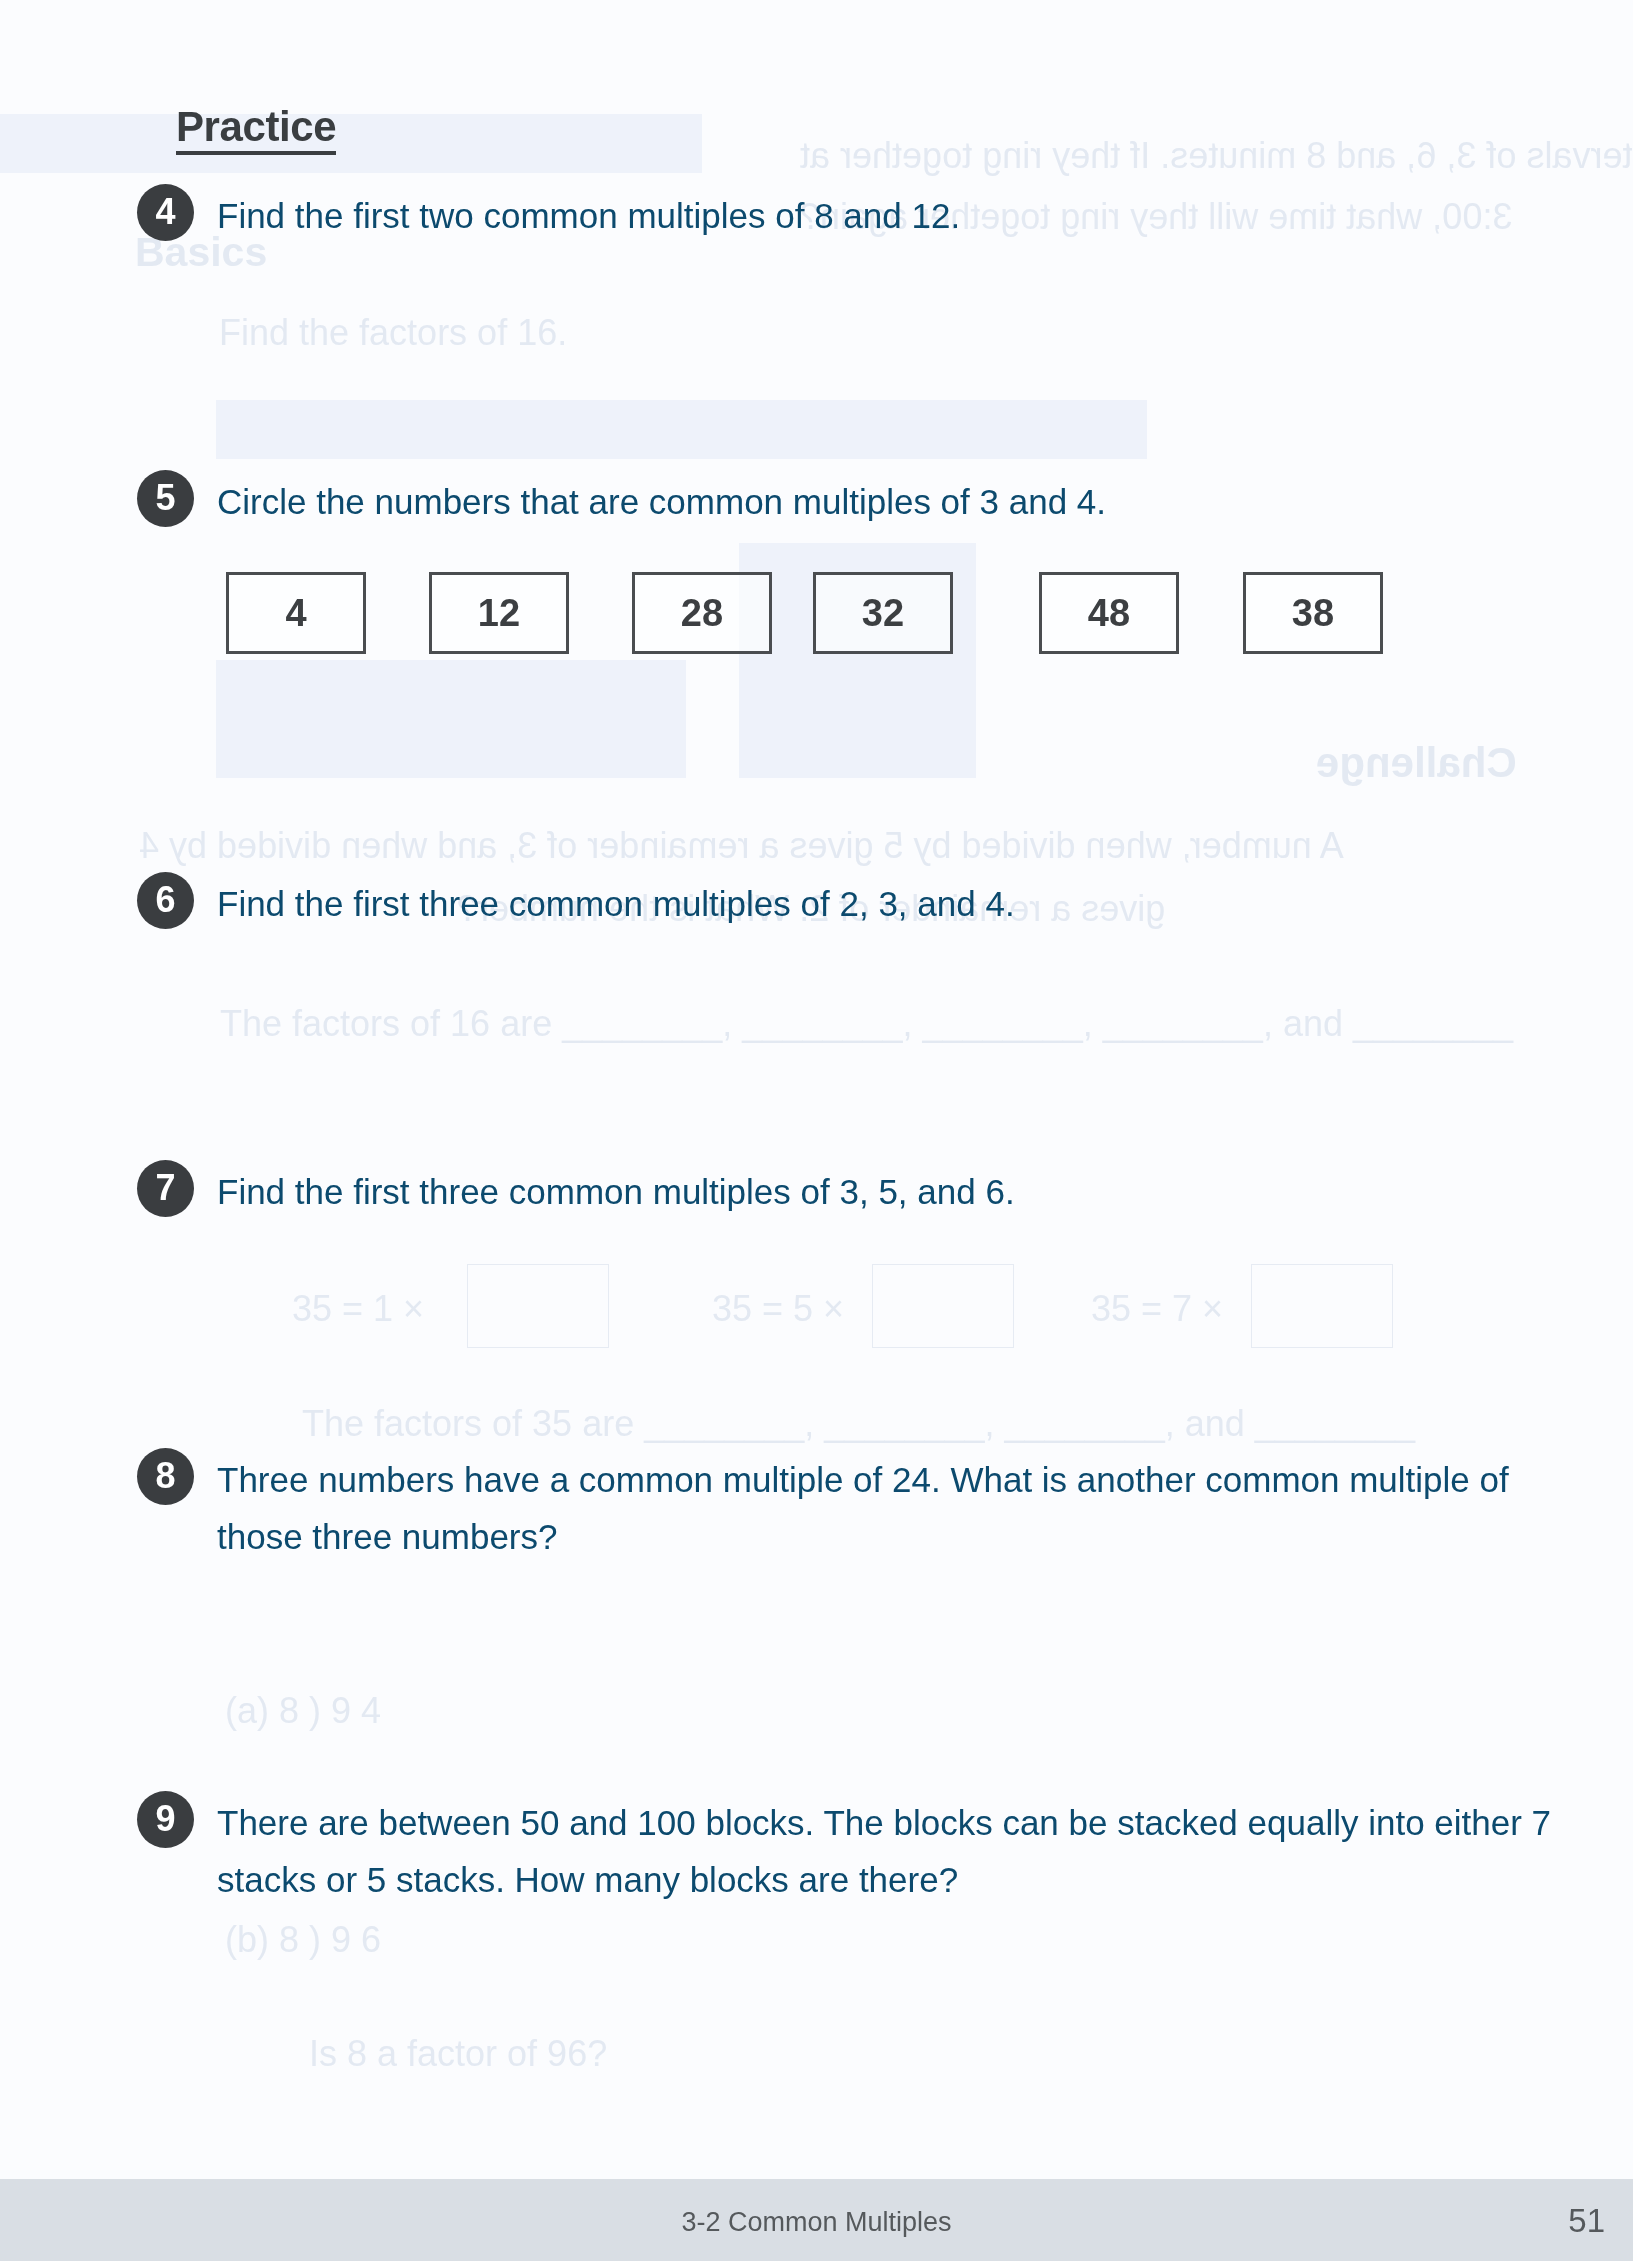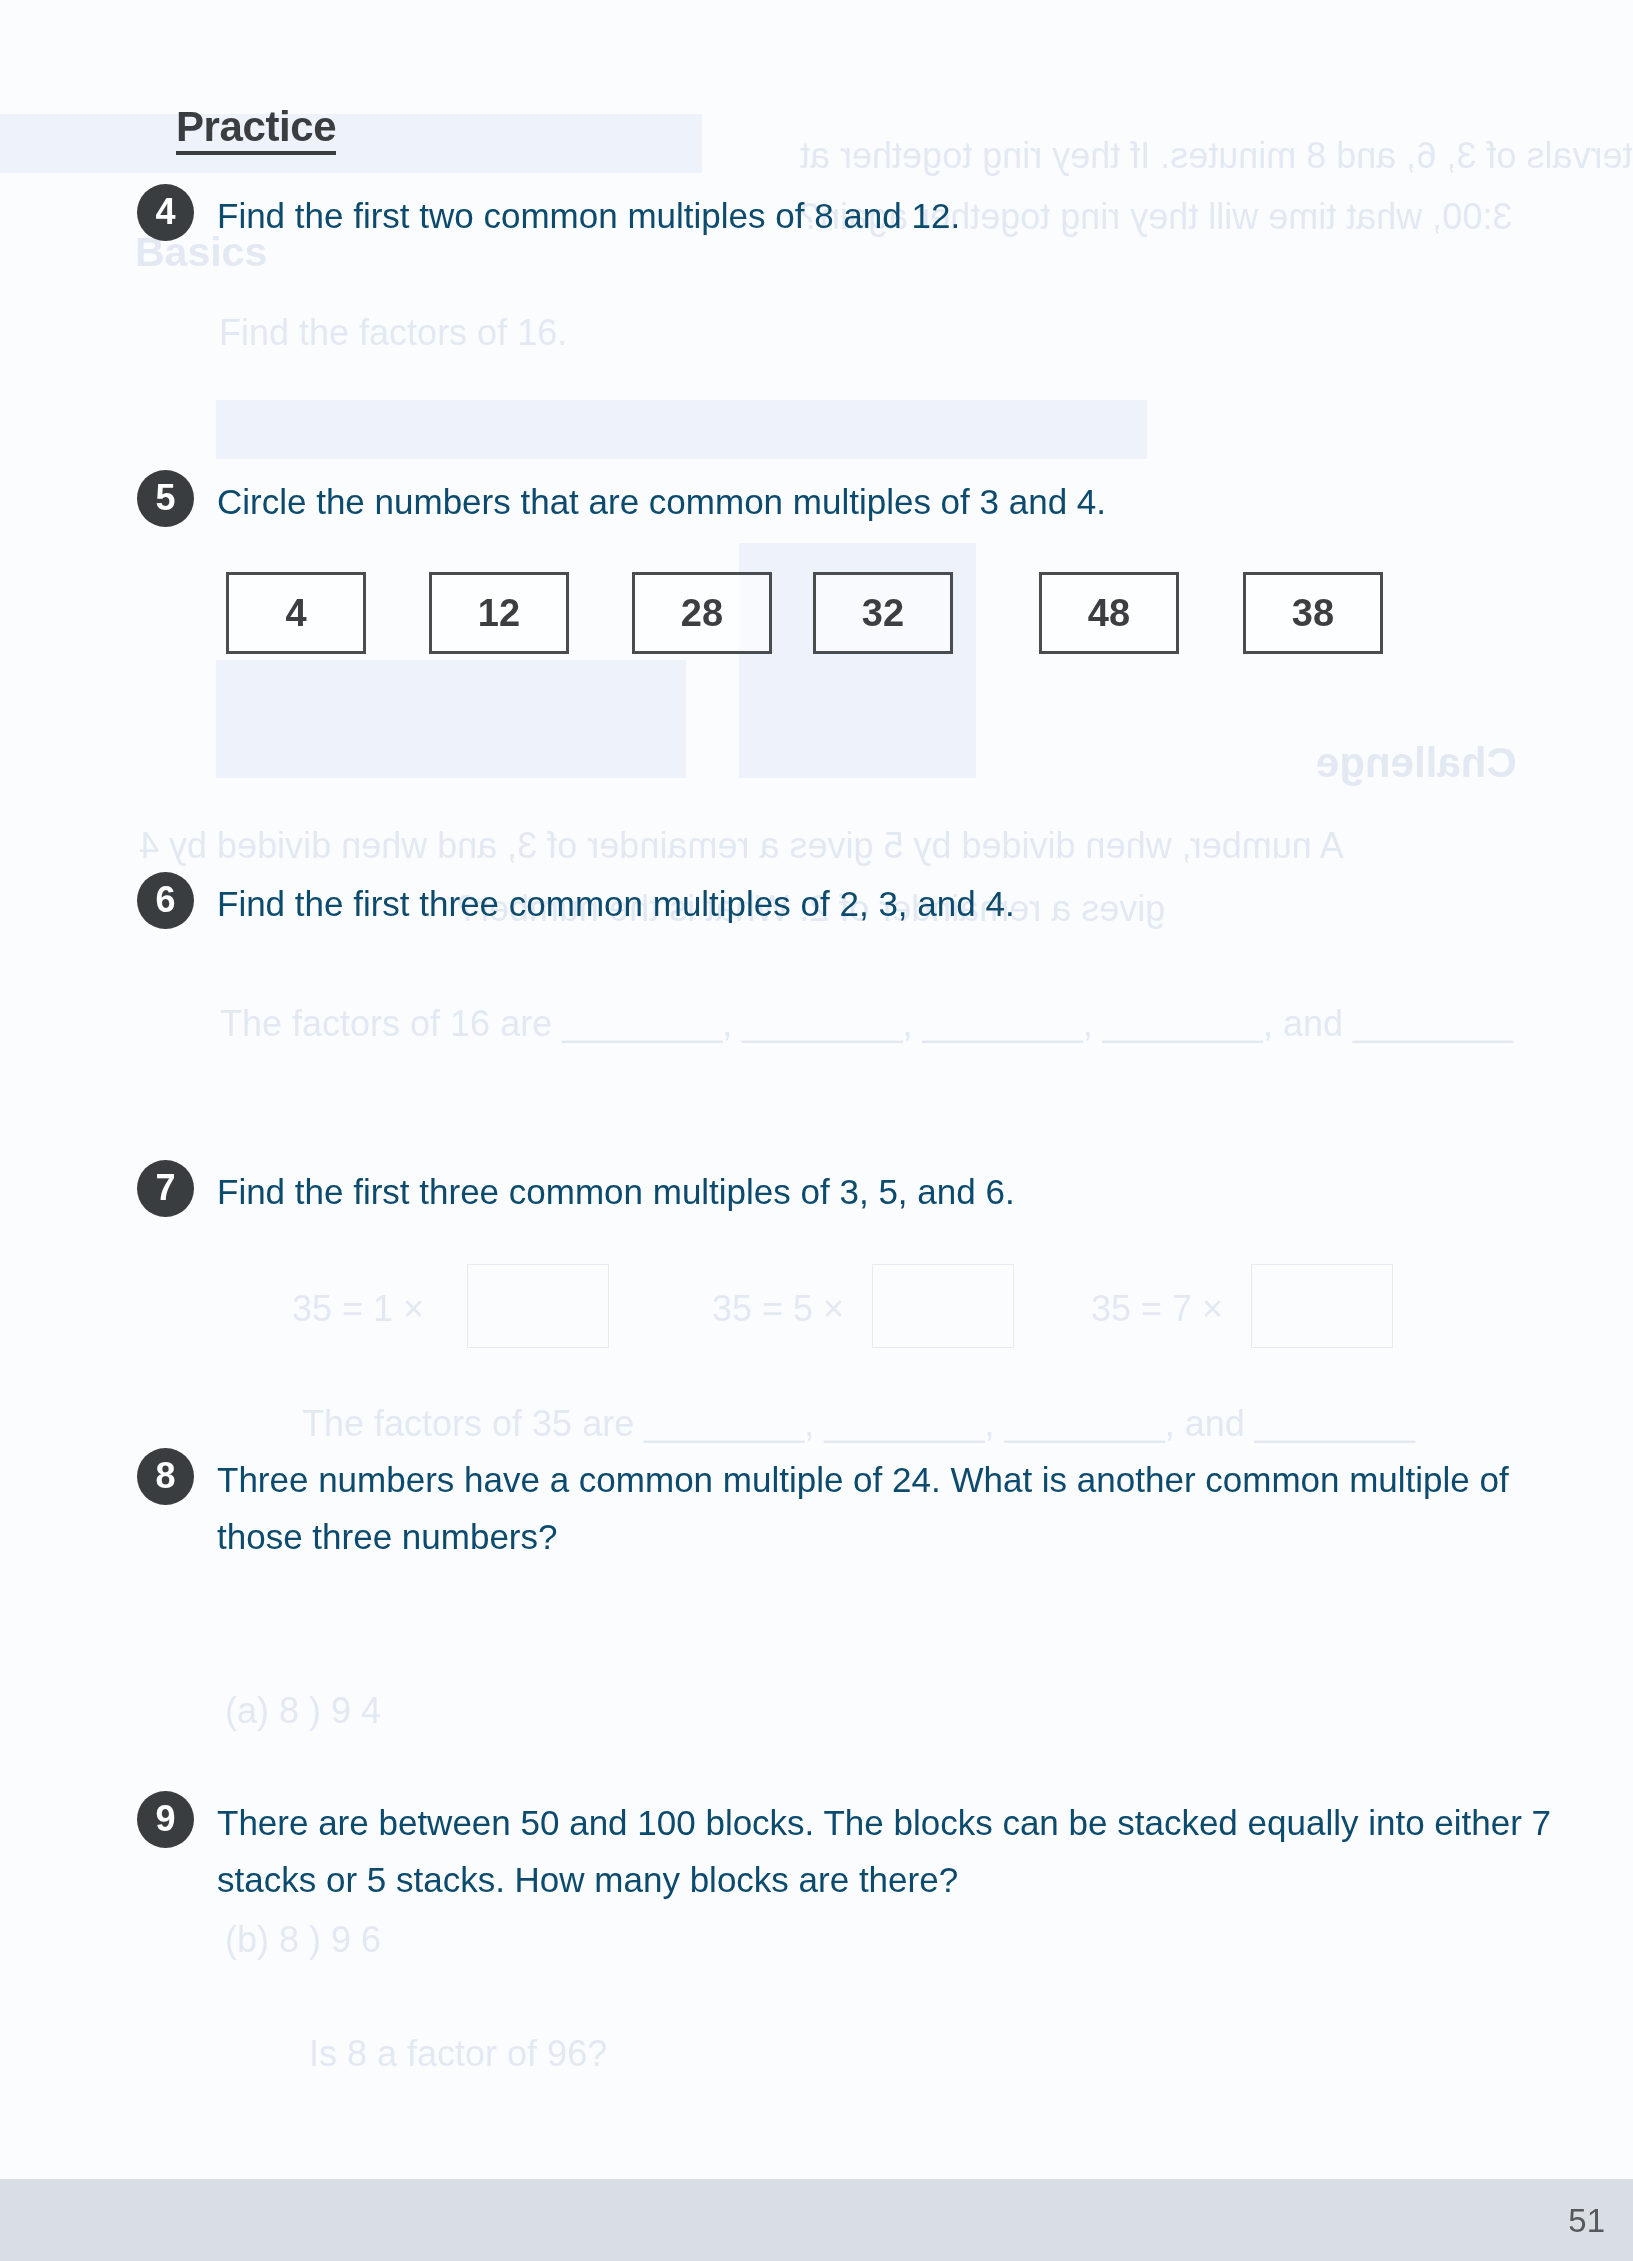--- a/index.html
+++ b/index.html
@@ -114,15 +114,16 @@
   <div class="badge">8</div>
   <div class="q-text" style="max-width:1372px;">Three numbers have a common multiple of 24. What is another common multiple of those three numbers?</div>
 </div>
 
 <div class="q" style="top:1794px;">
   <div class="badge">9</div>
   <div class="q-text" style="max-width:1380px;">There are between 50 and 100 blocks. The blocks can be stacked equally into either 7 stacks or 5 stacks. How many blocks are there?</div>
 </div>
 
 <div class="footer">
+  <div class="footer-title">3-2 Common Multiples</div>
   <div class="page-num">51</div>
 </div>
 
 
 </body></html>

